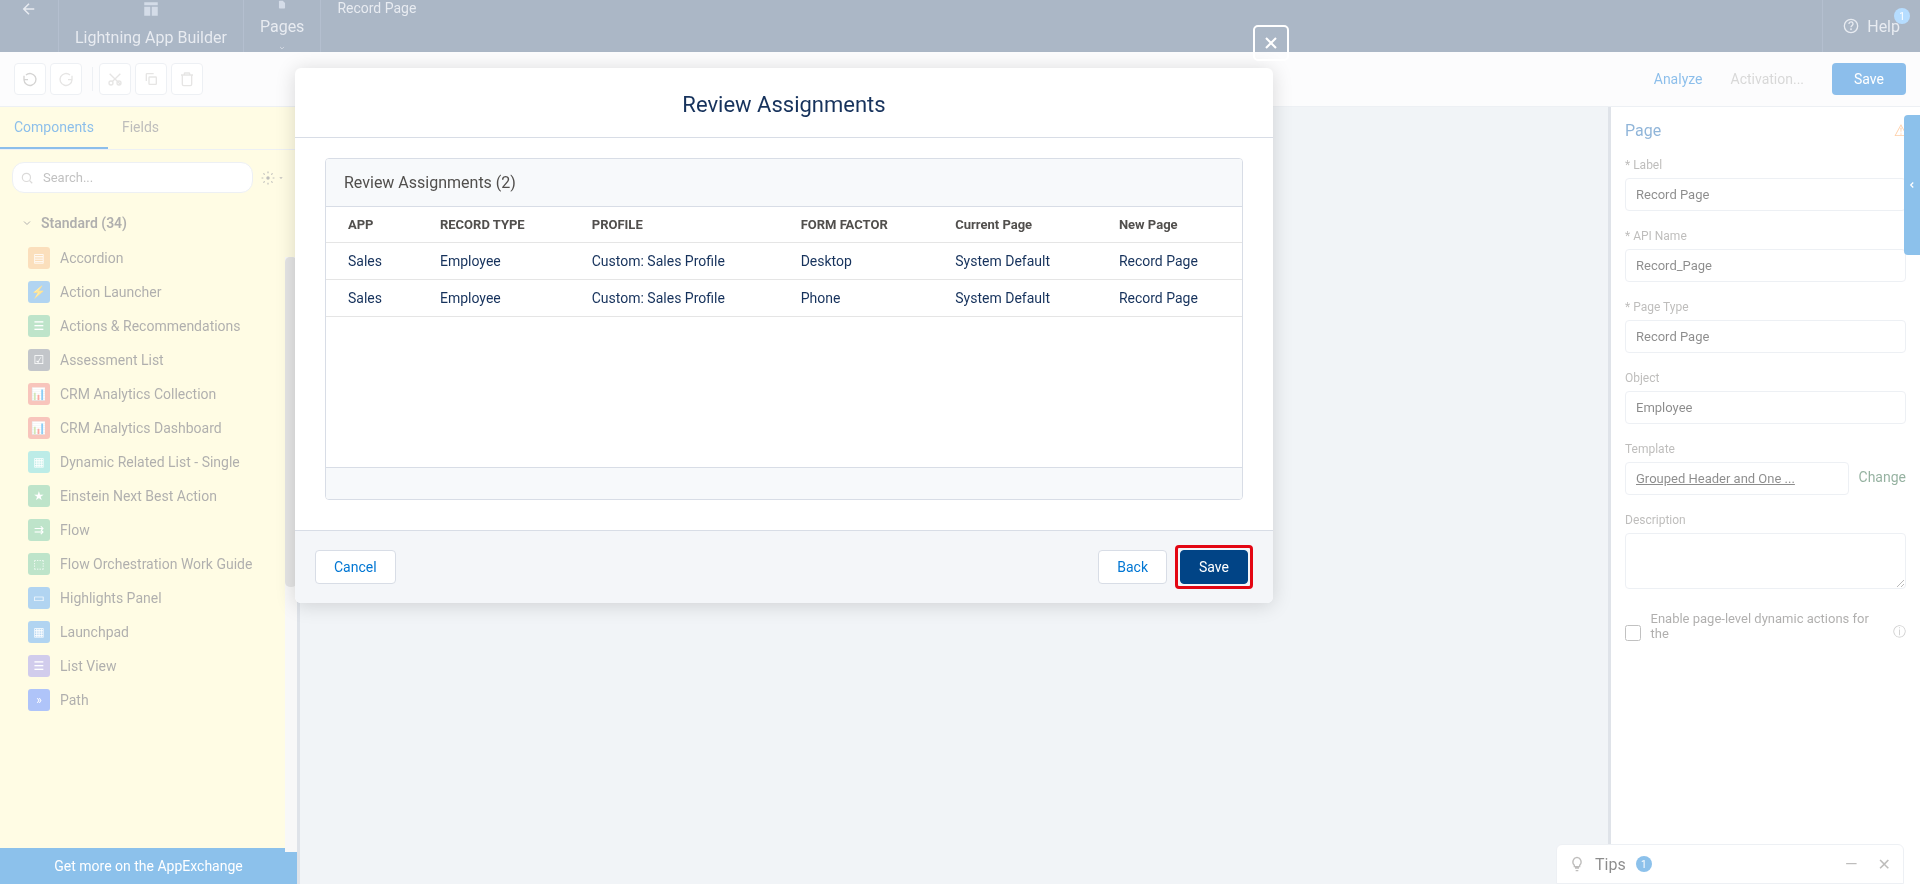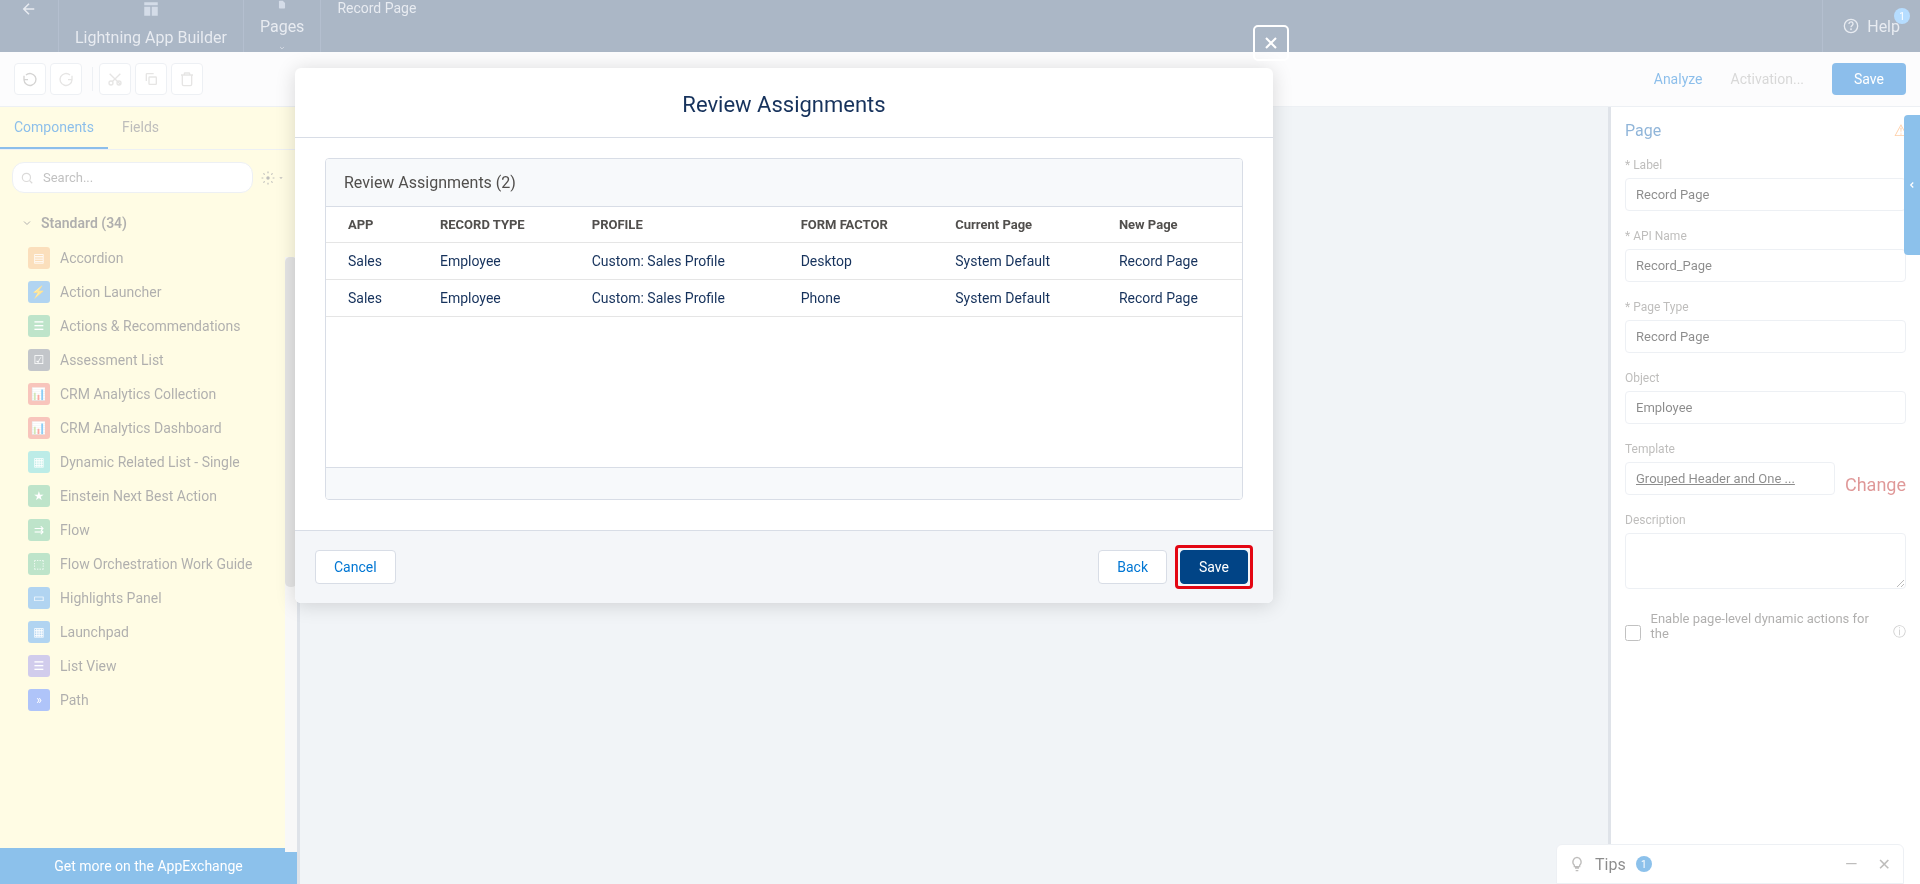--- a/index.html
+++ b/index.html
@@ -50,21 +50,21 @@
 .center { flex: 1; background: #e1e6ee; }
 
 
 .right-panel { width: 312px; border-left: 3px solid #b9c2cf; background: #fff; padding: 14px; position: relative; }
 .right-panel h3 { font-size: 16px; font-weight: 400; color: #0b5cab; margin-bottom: 18px; display: flex; align-items: center; }
 .warning-icon { position: absolute; right: 12px; top: 14px; color: #fe9339; }
 .rp-label { font-size: 12px; color: #706e6b; margin-bottom: 6px; display: block; }
 .rp-input { width: 100%; padding: 8px 10px; border: 1px solid #d8dde6; border-radius: 4px; margin-bottom: 18px; font-size: 13px; }
 .rp-row { display: flex; gap: 10px; align-items: flex-end; margin-bottom: 18px; }
 .rp-row .col { flex: 1; }
-.change-link { color: #b91c1c; font-size: 18px; cursor: pointer; }
+.change-link { color: #14532d; font-size: 14px; margin-bottom: 10px; cursor: pointer; }
 .rp-textarea { width: 100%; padding: 8px 10px; border: 1px solid #d8dde6; border-radius: 4px; margin-bottom: 18px; font-size: 13px; height: 56px; resize: both; }
 .rp-check { display: flex; align-items: flex-end; gap: 10px; font-size: 13px; color: #514f4d; }
 .rp-check input { width: 16px; height: 16px; }
 
 
 .right-collapse { position: absolute; right: 0; top: 115px; width: 16px; height: 140px; background: #0176d3; border-radius: 4px 0 0 4px; display: flex; align-items: center; justify-content: center; color: #fff; }
 
 
 .tips-panel { position: absolute; right: 16px; bottom: 0; width: 348px; height: 40px; background: #fff; border: 1px solid #d8dde6; border-radius: 6px 6px 0 0; display: flex; align-items: center; padding: 0 12px; gap: 10px; }
 .tips-badge { width: 16px; height: 16px; background: #0176d3; border-radius: 50%; color: #fff; font-size: 10px; display: flex; align-items: center; justify-content: center; }

